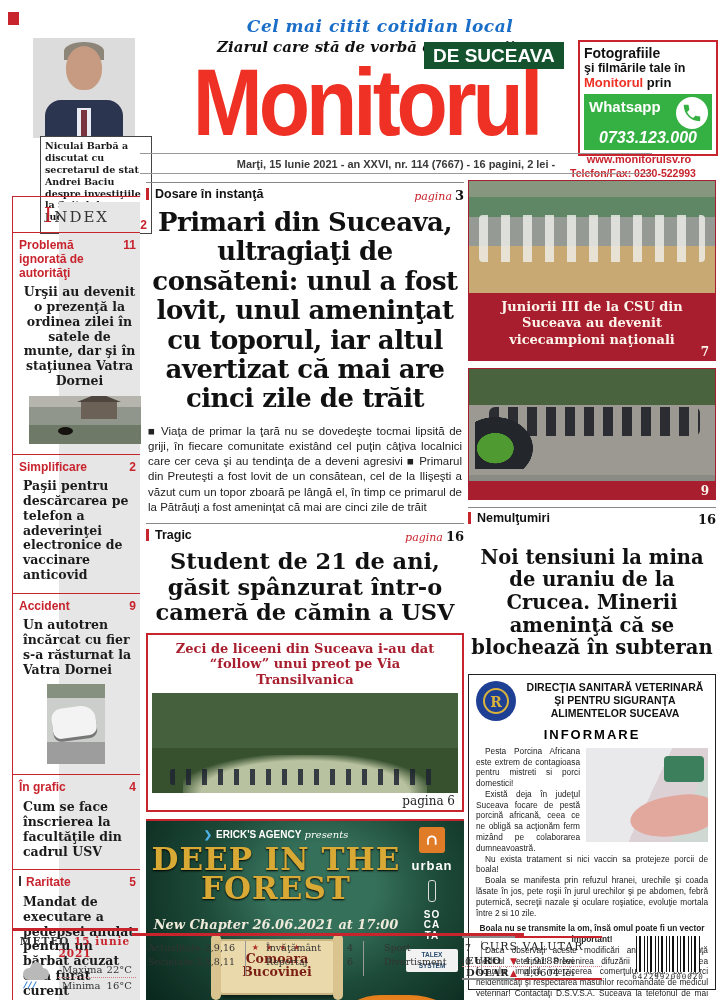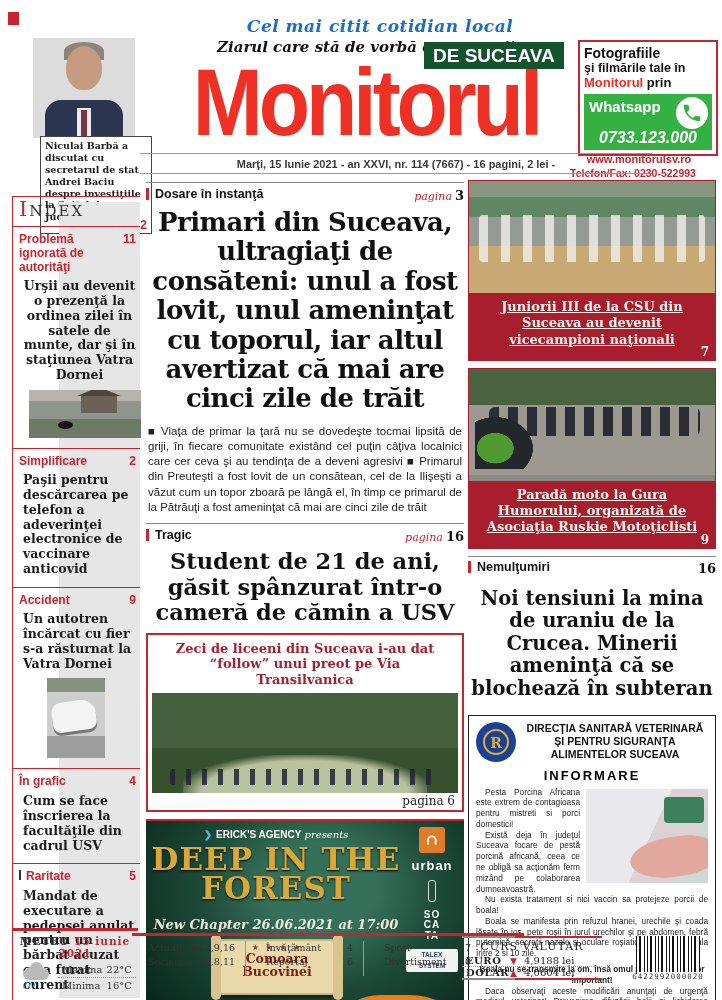--- a/index.html
+++ b/index.html
@@ -46,21 +46,21 @@
   .fax  { position:absolute; left:548px; top:167px; width:170px; text-align:center;
       font:bold 10.5px "Liberation Sans", sans-serif; color:var(--accent); }
   .date-line { position:absolute; left:140px; top:153px; width:512px; text-align:center;
       border-top:1px solid #999; border-bottom:1px solid #999; padding:4px 0 3px;
       font:bold 11px "Liberation Sans", sans-serif; color:#3a3a3a; }
 
   
   .sidebar { position:absolute; left:12px; top:196px; width:128px; border-left:1px solid var(--accent); }
   .sidebar::before { content:""; position:absolute; left:46px; right:0; top:6px; bottom:4px; background:#e6e6e6; }
   .sb-inner { position:relative; }
-  .index-row { border-top:1px solid var(--accent); padding:2px 6px 6px; text-align:left; }
+  .index-row { border-top:1px solid var(--accent); padding:8px 6px 6px; text-align:center; }
   .index-word { display:block; font:400 15px/1 "DejaVu Serif", serif; color:#333; letter-spacing:2px; text-transform:uppercase; }
   .index-word::first-letter { color:var(--accent); font-size:21px; }
   .sb-item { border-top:1px solid var(--accent); padding:6px 4px 10px 6px; position:relative; }
   .sb-head { display:flex; justify-content:space-between; align-items:baseline;
       font:bold 12px/1.15 "Liberation Sans", sans-serif; color:var(--accent); }
   .sb-item:nth-child(6) .sb-head .sb-tag::before,
   .sb-item:nth-child(7) .sb-head .sb-tag::before { content:""; display:inline-block; width:2px; height:10px; background:#333; margin-right:5px; }
   .sb-title { margin-top:5px; font:bold 12.5px/1.18 "DejaVu Serif", serif; color:#1b1b1b; padding-left:4px; }
   .sb-item:nth-child(2) .sb-title { text-align:center; }
   .sb-photo { position:relative; margin:7px 0 0 10px; overflow:hidden; }
@@ -145,23 +145,23 @@
   .pc-photo { position:relative; height:112px; overflow:hidden; }
   .handball { background:linear-gradient(180deg,#87977f 0 14%, #5f8766 14% 32%, #959a94 32% 58%, #c8a974 58%); }
   .handball::before { content:""; position:absolute; left:4%; top:30%; width:92%; height:42%;
       background:repeating-linear-gradient(90deg,#f0f0ec 0 9px, rgba(240,240,236,0) 9px 22px); opacity:.8; border-radius:4px; }
   .moto { background:linear-gradient(180deg,#49633f 0 32%, #9b9992 32% 95%, #8b8b85 95%); }
   .moto::before { content:""; position:absolute; left:8%; top:34%; width:86%; height:26%;
       background:repeating-linear-gradient(90deg,#2b2d33 0 10px, rgba(43,45,51,0) 10px 19px); border-radius:6px; }
   .moto::after { content:""; position:absolute; left:6px; top:48px; width:58px; height:52px;
       background:radial-gradient(ellipse at 35% 60%, #4f9b32 0 34%, #23262b 35% 70%, transparent 71%); }
   .pc-caption { position:relative; background:var(--dark_red); color:#fdf5ec; text-align:center;
-      font:bold 13px/1.25 "DejaVu Serif", serif; padding:6px 14px 12px;text-decoration:underline; }
+      font:bold 13px/1.25 "DejaVu Serif", serif; padding:6px 14px 12px; }
   .pc-page { position:absolute; right:6px; bottom:1px; font:bold 12px "DejaVu Serif", serif; color:#fdf5ec; }
-  .headline-md { font:bold 19.5px/1.16 "DejaVu Serif", serif; color:#111; text-align:center; margin-top:12px; }
+  .headline-md { font:bold 19.5px/1.16 "DejaVu Serif", serif; color:#111; text-align:center; margin-top:20px; }
 
   .dsv-ad { position:relative; border:1px solid #222; margin-top:14px; padding:6px 7px 0; height:316px; }
   .dsv-head { display:flex; align-items:center; gap:6px; }
   .dsv-logo { flex:0 0 40px; width:40px; height:40px; border-radius:50%; background:#1d3f94;
       display:flex; align-items:center; justify-content:center; }
   .dsv-logo span { width:26px; height:26px; border-radius:50%; border:2px solid #d9b23c;
       color:#d9b23c; font:bold 14px/24px "DejaVu Serif",serif; text-align:center; }
   .dsv-org { flex:1; text-align:center; font:bold 10.5px/1.25 "Liberation Sans", sans-serif; color:#111; }
   .dsv-informare { text-align:center; font:bold 13px "Liberation Sans", sans-serif; letter-spacing:2px; margin:6px 0 4px; }
   .dsv-body { font:8.3px/1.3 "Liberation Sans", sans-serif; color:#222; text-align:justify; }
@@ -357,21 +357,21 @@
   <section class="rightcol">
     <div class="photo-card">
       <div class="pc-photo handball"></div>
       <div class="pc-caption"><span>Juniorii III de la CSU din Suceava au devenit vicecampioni naţionali</span>
         <span class="pc-page">7</span>
       </div>
     </div>
 
     <div class="photo-card">
       <div class="pc-photo moto"></div>
-      <div class="pc-caption"><span>Paradă moto la Gura Humorului, organizată de Asociaţia Ruskie Motoţiclisti</span>
+      <div class="pc-caption">
         <span class="pc-page">9</span>
       </div>
     </div>
 
     <div class="sec-head">
       <span class="sec-left">Nemulţumiri</span>
       <span class="pg-num">16</span>
     </div>
     <h2 class="headline-md">Noi tensiuni la mina de uraniu de la Crucea. Minerii ameninţă că se blochează în subteran</h2>
 

